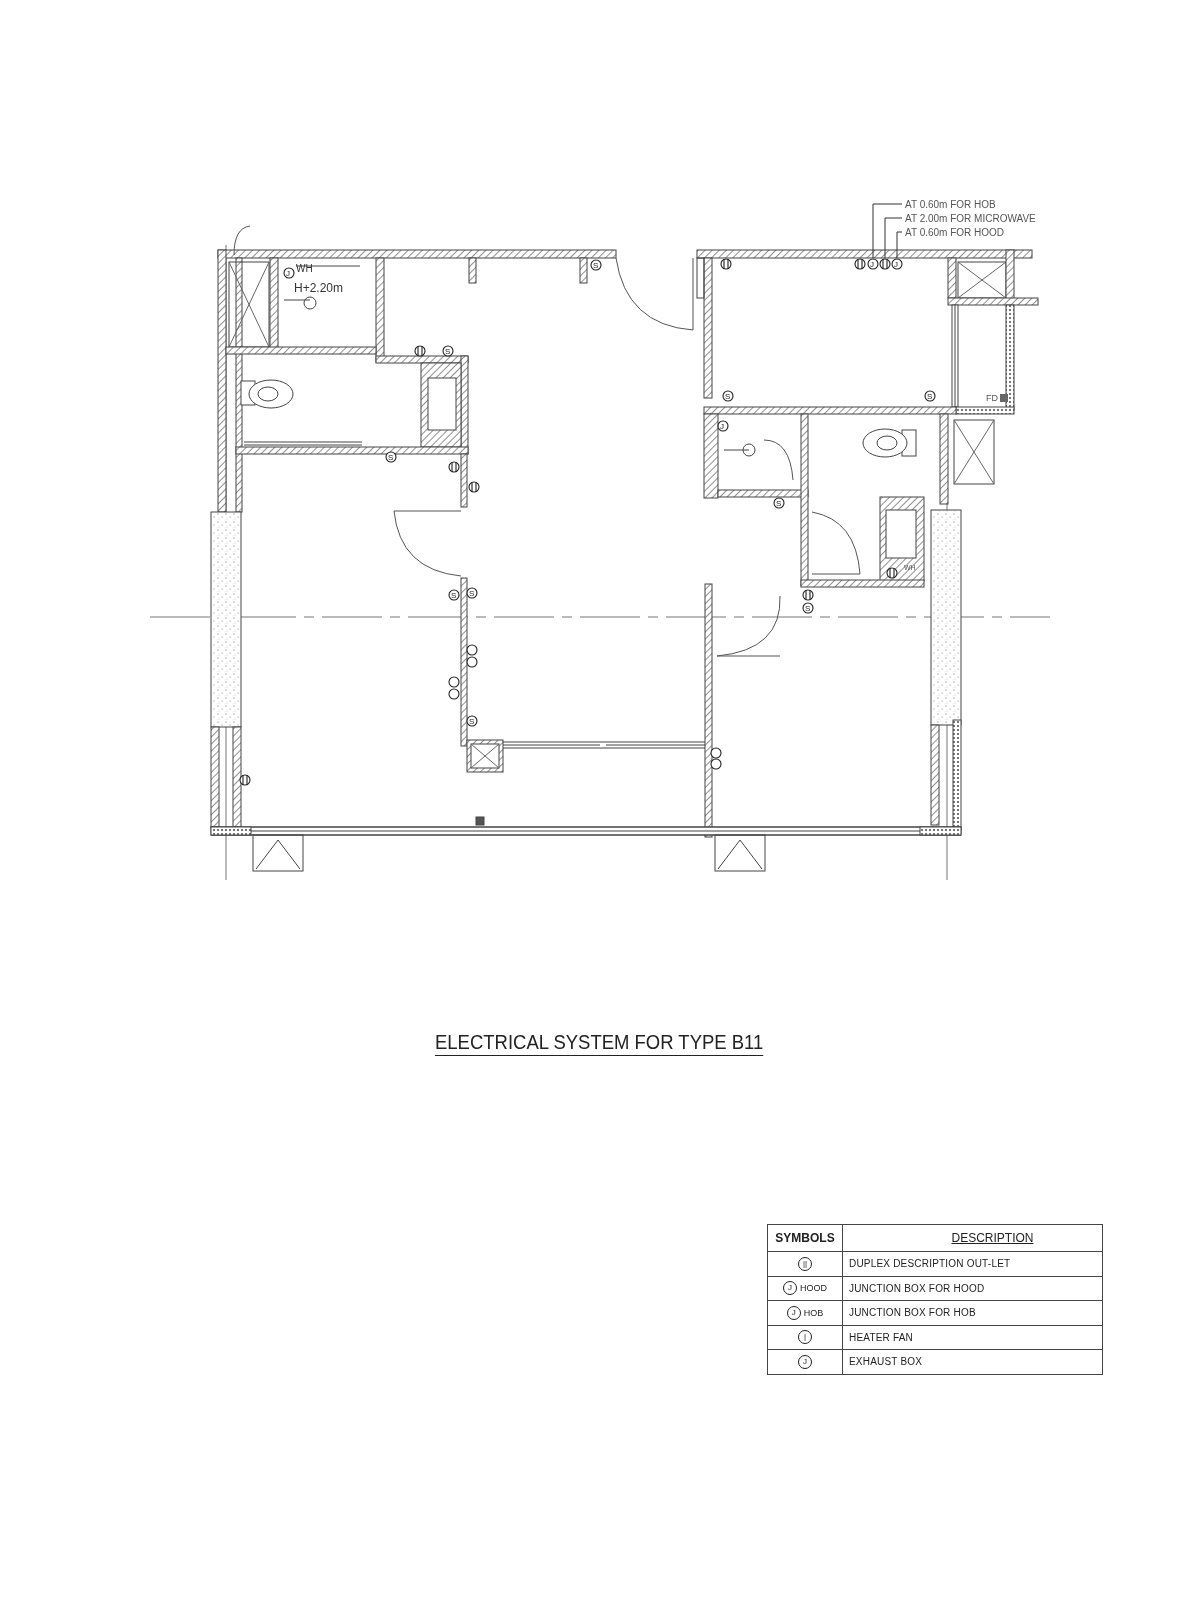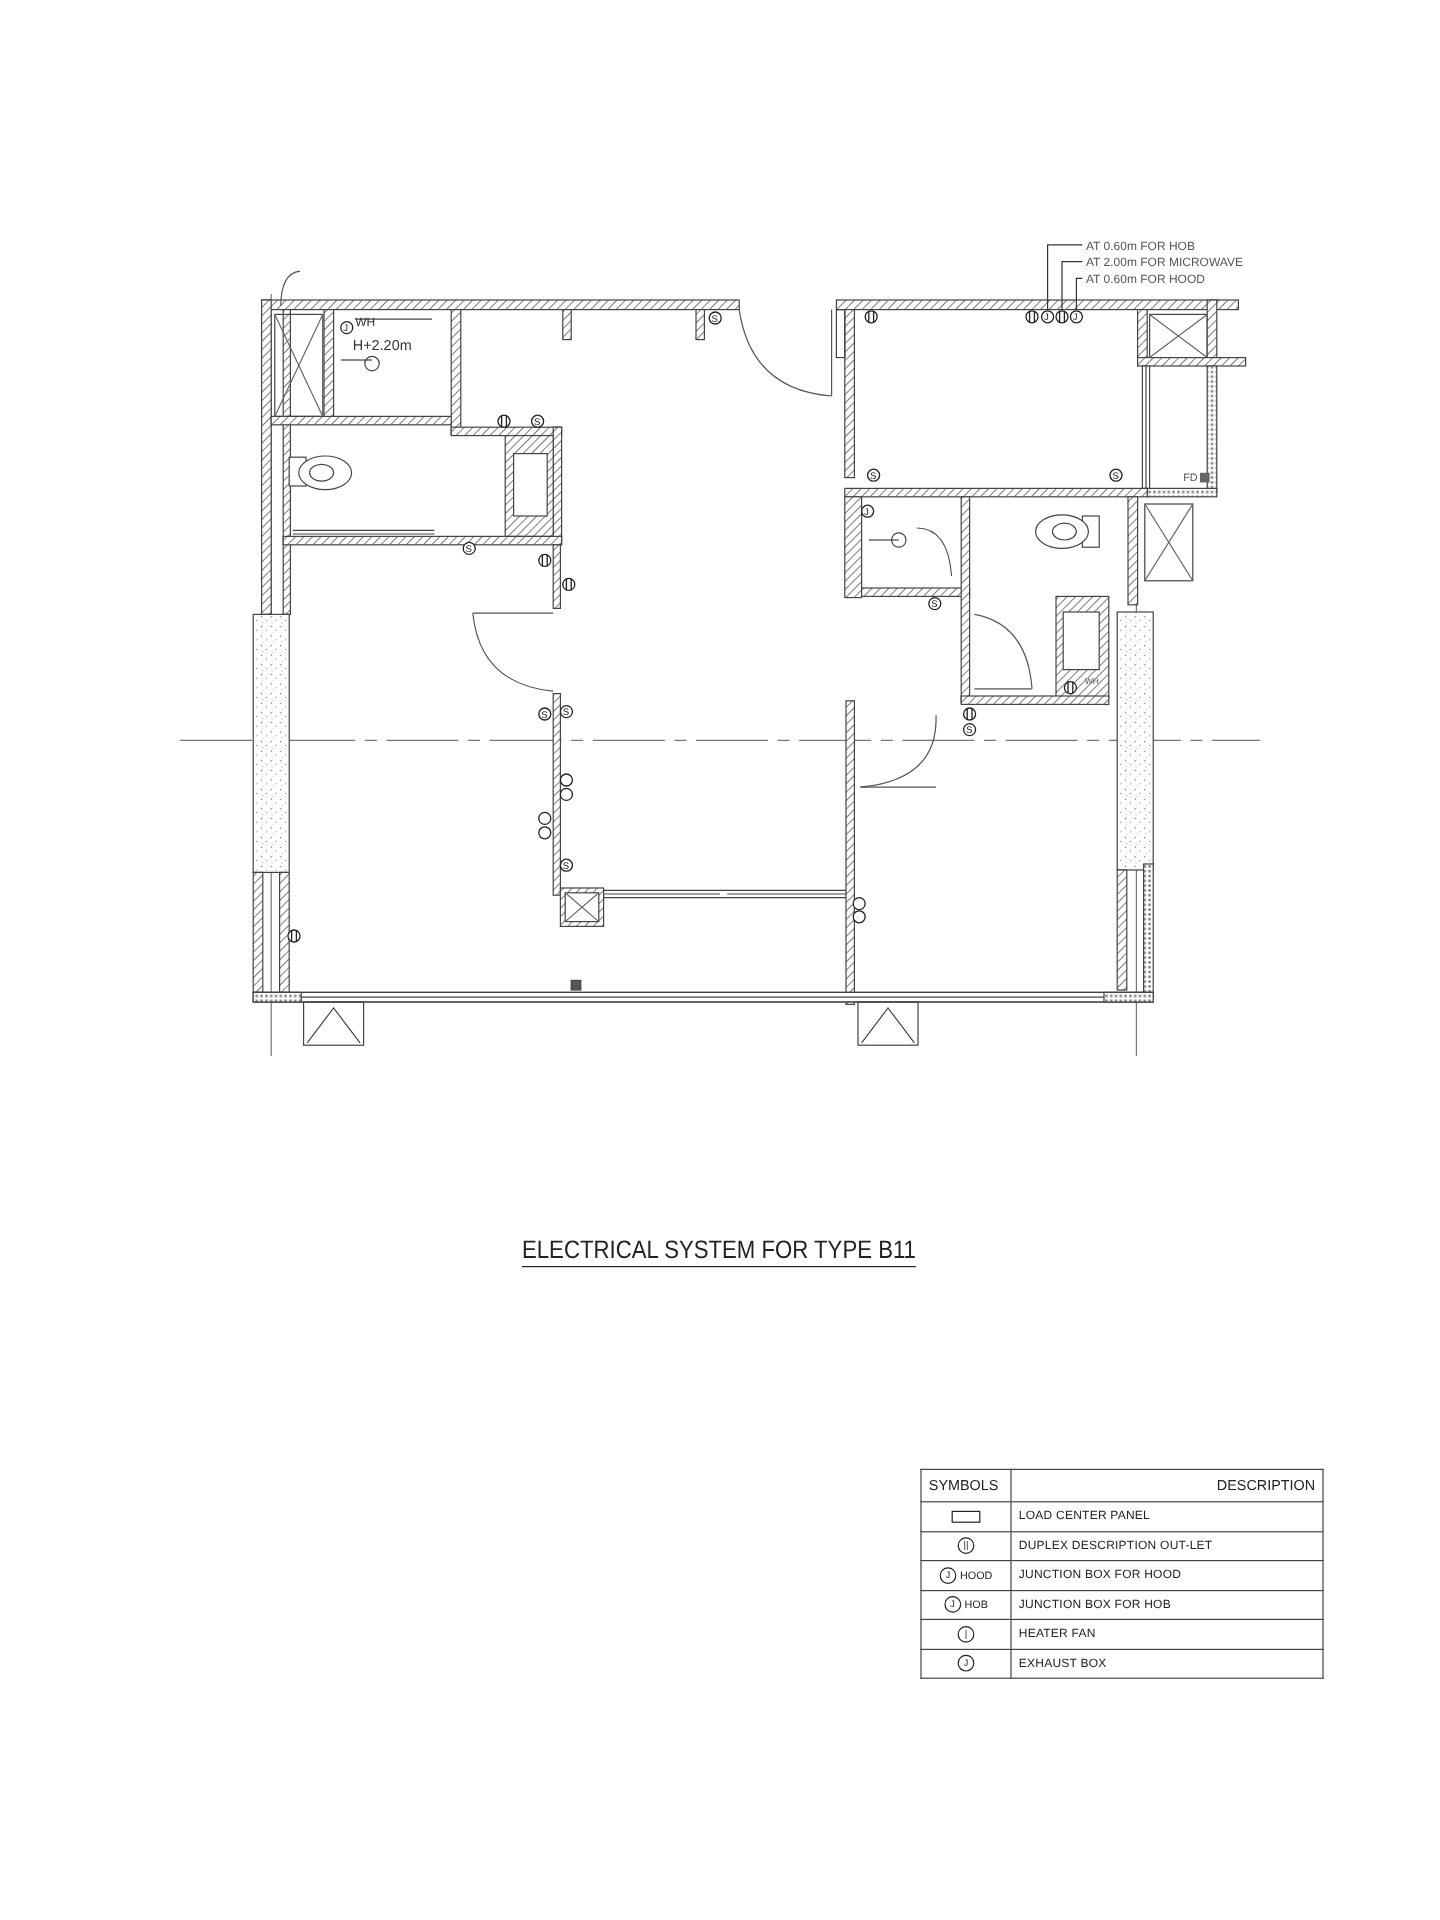--- a/index.html
+++ b/index.html
@@ -2,22 +2,22 @@
 <html><head>
 <meta charset="utf-8">
 <style>
   html,body{margin:0;padding:0;background:#ffffff;}
   body{width:1200px;height:1600px;position:relative;overflow:hidden;font-family:"Liberation Sans",sans-serif;color:#222;}
   #plan{position:absolute;left:0;top:0;width:1200px;height:900px;}
   .title{position:absolute;left:435px;top:1030px;font-family:"Liberation Sans Narrow","Liberation Sans",sans-serif;font-size:21px;letter-spacing:0px;color:#222;border-bottom:1.5px solid #222;padding-bottom:1px;transform:scaleX(0.88);transform-origin:left top;white-space:nowrap;}
   .legend{position:absolute;left:767px;top:1224px;width:336px;border-collapse:collapse;border:1.5px solid #333;font-size:10px;color:#222;}
   .legend td,.legend th{border:1px solid #444;height:23.5px;padding:0 6px;font-weight:normal;}
   .legend th{font-size:12px;height:26px;}
-  .legend th.sym{width:62px;text-align:left;}
-  .legend th.desc{text-align:right;padding-left:46px;}
+  .legend th.sym{width:62px;text-align:center;font-weight:bold;}
+  .legend th.desc{text-align:center;padding-left:46px;text-decoration:underline;}
   .legend td.sym{text-align:center;font-size:10px;white-space:nowrap;}
   .legend td.desc{font-size:10px;letter-spacing:0.2px;}
   .sym-rect-lg{display:inline-block;width:22px;height:8px;border:1.5px solid #222;vertical-align:middle;}
   .sym-rect-sm{display:inline-block;width:11px;height:5px;border:1.2px solid #222;vertical-align:middle;}
   .sym-circ{display:inline-flex;align-items:center;justify-content:center;width:12px;height:12px;border:1.2px solid #222;border-radius:50%;font-size:8px;line-height:1;vertical-align:middle;}
   .sym-sub{font-size:9px;margin-left:3px;vertical-align:middle;}
 </style>
 </head>
 <body>
 
@@ -316,24 +316,20 @@
 
 <table class="legend">
   <thead>
     <tr>
       <th class="sym">SYMBOLS</th>
       <th class="desc">DESCRIPTION</th>
     </tr>
   </thead>
   <tbody>
     <tr>
-      <td class="sym"><span class="sym-rect-lg"></span></td>
-      <td class="desc">LOAD CENTER PANEL</td>
-    </tr>
-    <tr>
       <td class="sym"><span class="sym-circ">||</span></td>
       <td class="desc">DUPLEX DESCRIPTION OUT-LET</td>
     </tr>
     <tr>
       <td class="sym"><span class="sym-circ">J</span><span class="sym-sub">HOOD</span></td>
       <td class="desc">JUNCTION BOX FOR HOOD</td>
     </tr>
     <tr>
       <td class="sym"><span class="sym-circ">J</span><span class="sym-sub">HOB</span></td>
       <td class="desc">JUNCTION BOX FOR HOB</td>

